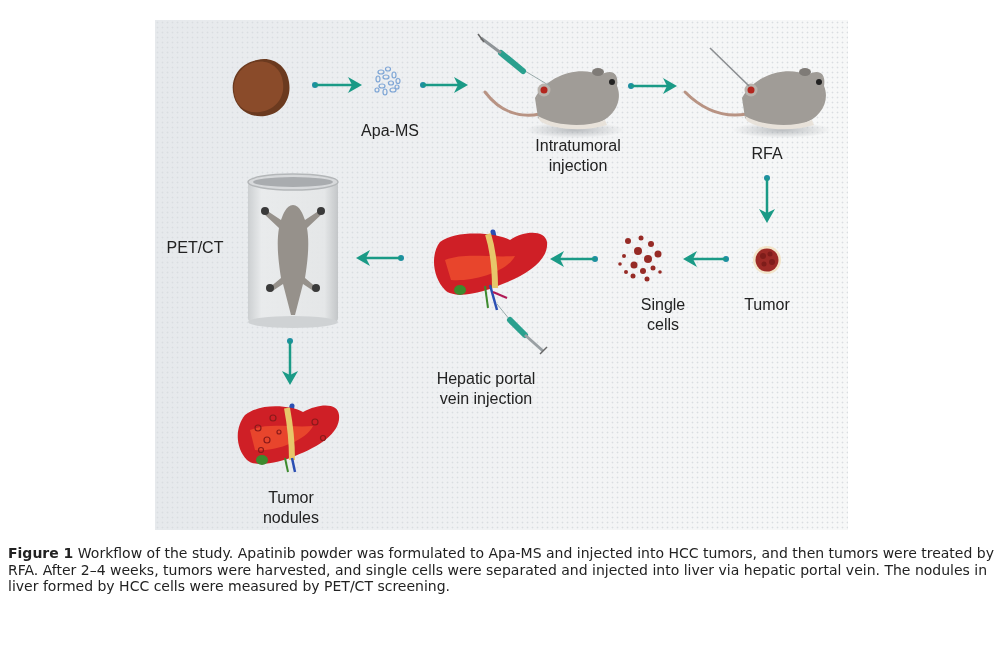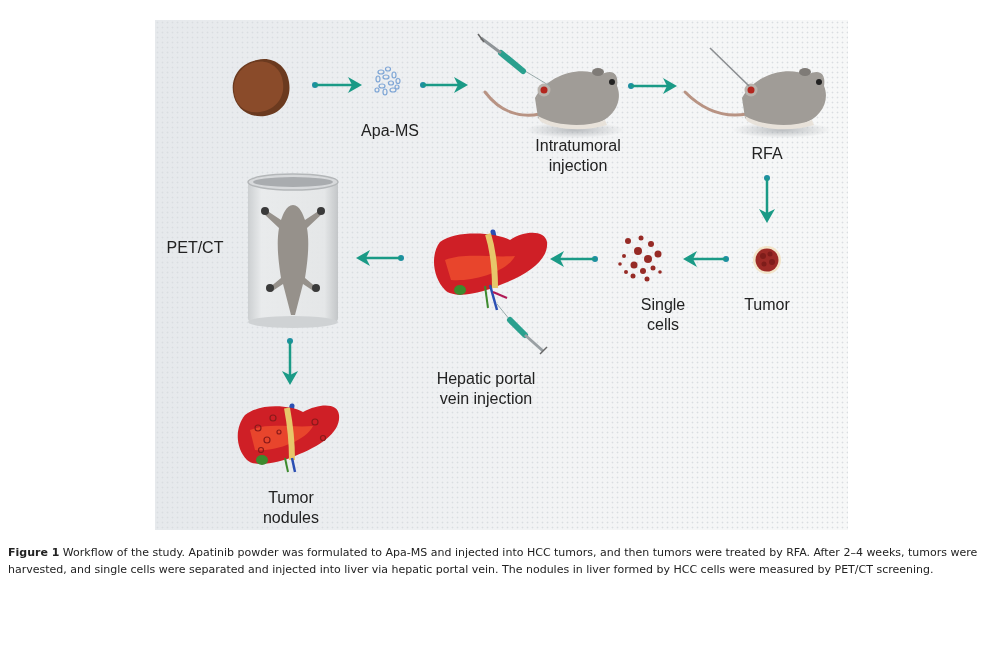--- a/index.html
+++ b/index.html
@@ -5,21 +5,21 @@
   html, body { margin:0; padding:0; background:#ffffff; }
   body { width:1000px; height:645px; position:relative; overflow:hidden; font-family:"Liberation Sans", sans-serif; }
   #figure {
     position:absolute; left:155px; top:20px; width:693px; height:510px;
     background-color:#eef0f2;
     background-image: radial-gradient(circle, #d9dde1 0.8px, transparent 1.1px), linear-gradient(90deg, #e6e9ec 0%, #f3f4f5 60%, #f7f8f8 100%);
     background-size: 5px 5px, 100% 100%;
   }
   #diagram-svg { position:absolute; left:0; top:0; width:693px; height:510px; }
   .lbl { position:absolute; font-family:"Liberation Sans", sans-serif; font-size:16px; color:#222; text-align:center; line-height:20px; white-space:pre-line; }
-  #caption { position:absolute; left:8px; top:545px; width:988px; font-family:"DejaVu Sans", sans-serif; font-size:11px; line-height:16.5px; color:#222; }
+  #caption { position:absolute; left:8px; top:545px; width:988px; font-family:"DejaVu Sans", sans-serif; font-size:14px; line-height:16.5px; color:#222; }
   #caption p { margin:0; }
   #caption b { font-weight:bold; }
 </style>
 </head>
 <body>
 
 <div id="figure">
   <svg id="diagram-svg" viewBox="0 0 693 510" xmlns="http://www.w3.org/2000/svg">
     <defs>
       <radialGradient id="shadowG" cx="50%" cy="50%" r="50%">

